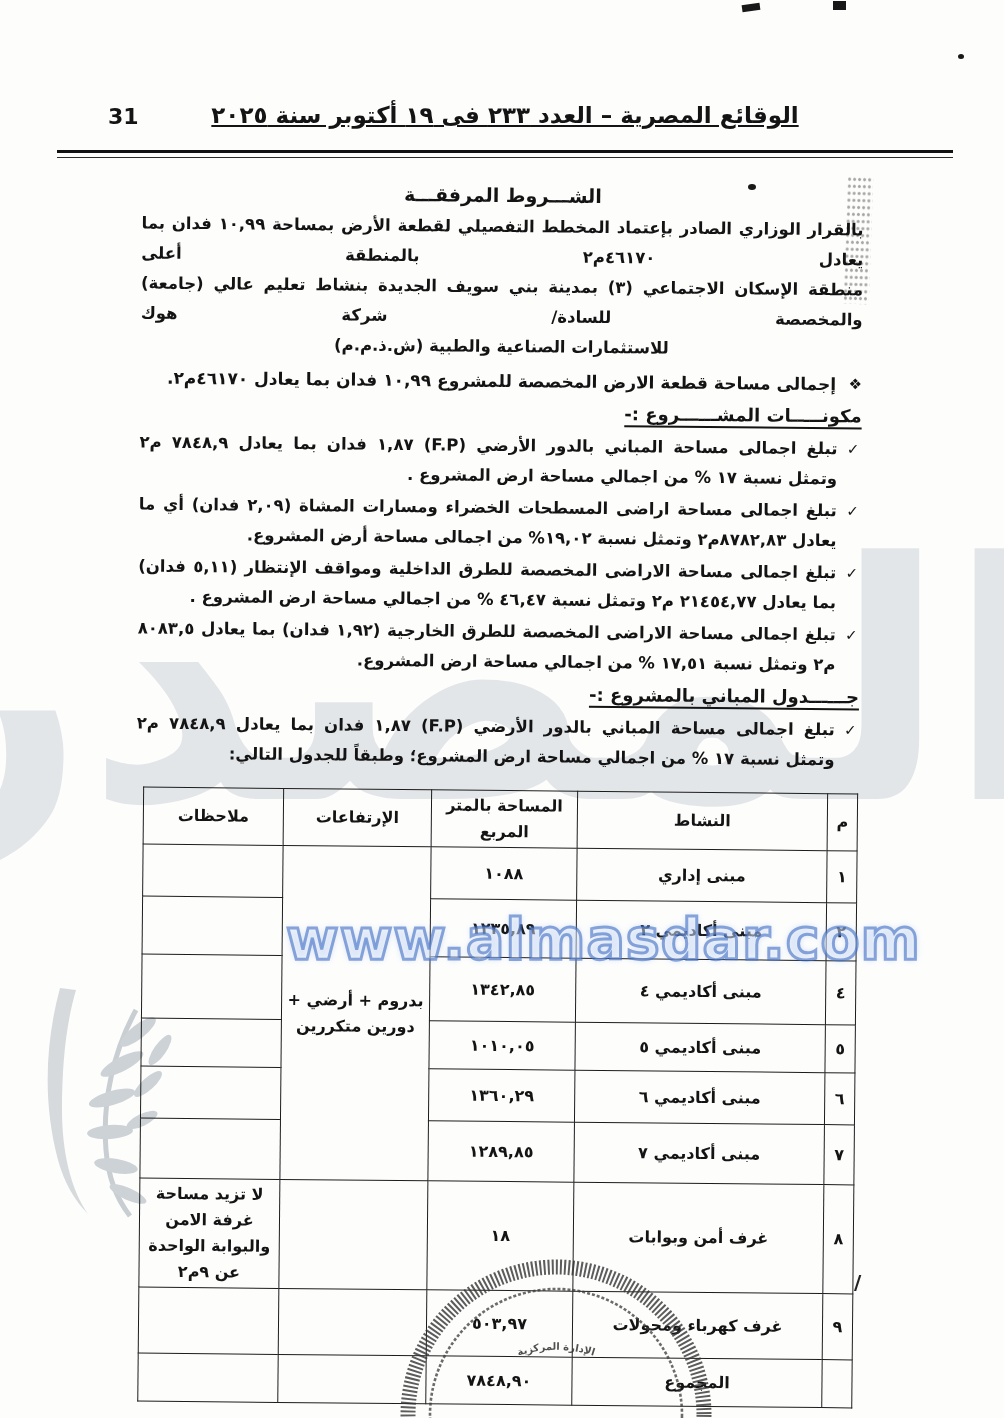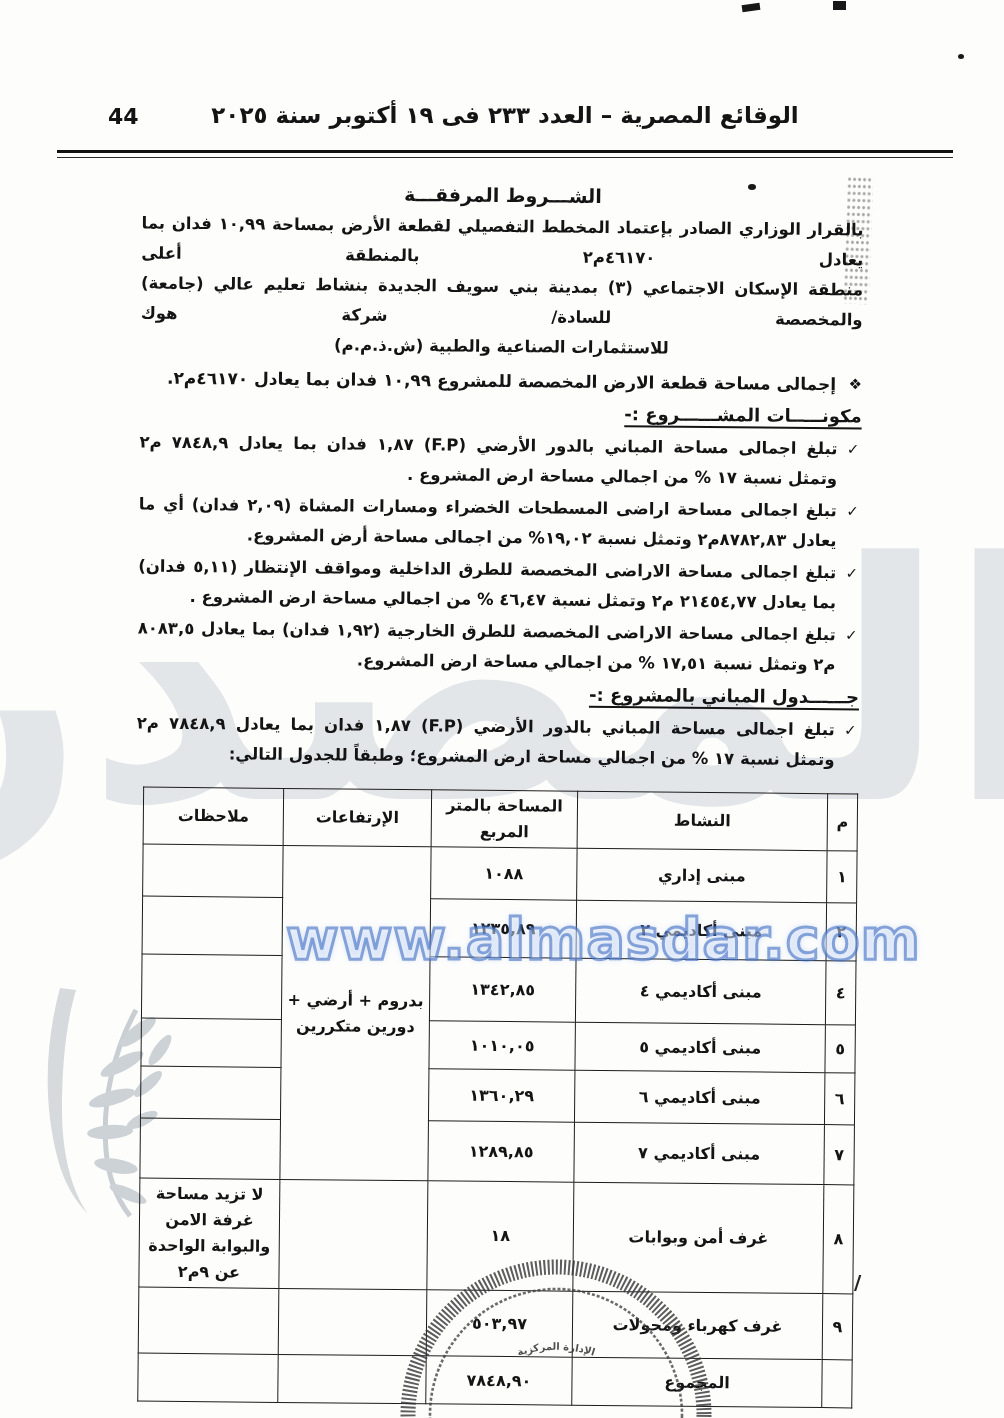--- a/index.html
+++ b/index.html
@@ -18,21 +18,21 @@
     pointer-events:none;user-select:none;white-space:nowrap;
   }
   .laurel{position:absolute;left:18px;top:980px;z-index:0;pointer-events:none;}
   
   .page-number{
     position:absolute;top:104px;left:108px;
     font-size:22px;font-weight:bold;z-index:3;
   }
   .gazette-title{
     position:absolute;top:102px;left:60px;width:890px;
-    text-align:center;font-size:23px;font-weight:bold;z-index:3;
+    text-align:center;font-size:23px;font-weight:bold;z-index:3;text-decoration:underline;
   }
   .header-rule-thick{
     position:absolute;top:150px;left:57px;width:896px;height:3px;
     background:#121212;z-index:3;
   }
   .header-rule-thin{
     position:absolute;top:157px;left:57px;width:896px;height:1px;
     background:#2a2a2a;z-index:3;
   }
   
@@ -109,21 +109,21 @@
     <ellipse cx="94" cy="118" rx="24" ry="7" transform="rotate(-16 94 118)"></ellipse>
     <ellipse cx="92" cy="152" rx="23" ry="7" transform="rotate(-4 92 152)"></ellipse>
     <ellipse cx="98" cy="186" rx="22" ry="7" transform="rotate(10 98 186)"></ellipse>
     <ellipse cx="110" cy="214" rx="20" ry="6" transform="rotate(24 110 214)"></ellipse>
     <ellipse cx="142" cy="70" rx="18" ry="6" transform="rotate(-55 142 70)"></ellipse>
     <ellipse cx="130" cy="104" rx="18" ry="6" transform="rotate(-42 130 104)"></ellipse>
     <ellipse cx="124" cy="140" rx="17" ry="6" transform="rotate(-26 124 140)"></ellipse>
   </g>
 </svg>
 
-<div class="page-number">44</div>
+<div class="page-number">31</div>
 <div class="gazette-title">الوقائع المصرية – العدد ٢٣٣ فى ١٩ أكتوبر سنة ٢٠٢٥</div>
 <div class="header-rule-thick"></div>
 <div class="header-rule-thin"></div>
 
 <div class="speck" style="left:742px;top:4px;width:18px;height:7px;transform:rotate(-8deg);"></div>
 <div class="speck" style="left:833px;top:1px;width:13px;height:9px;"></div>
 <div class="speck" style="left:958px;top:54px;width:6px;height:5px;border-radius:50%;"></div>
 <div class="speck" style="left:748px;top:184px;width:8px;height:6px;border-radius:50%;"></div>
 <div class="speck-strip"></div>
 

